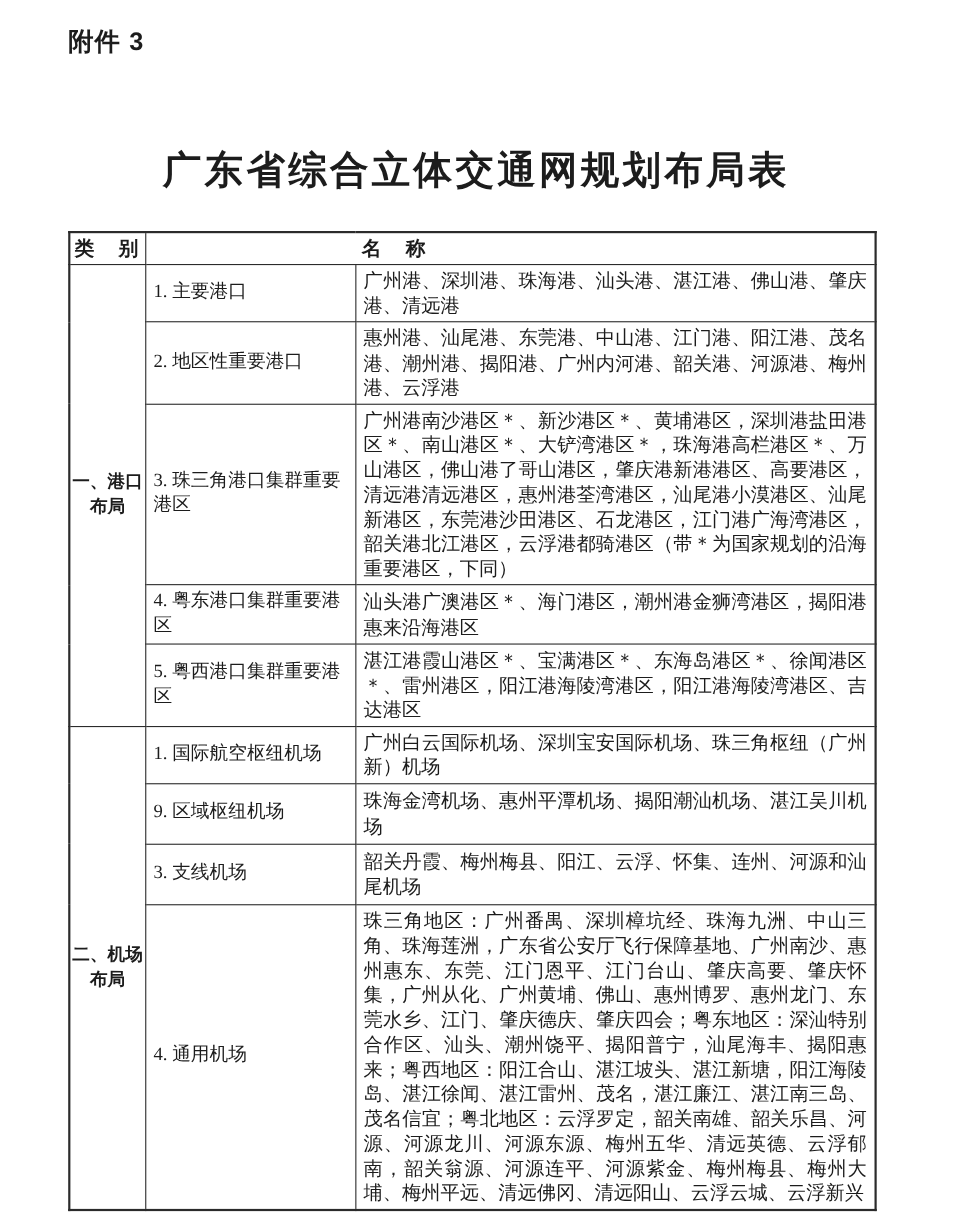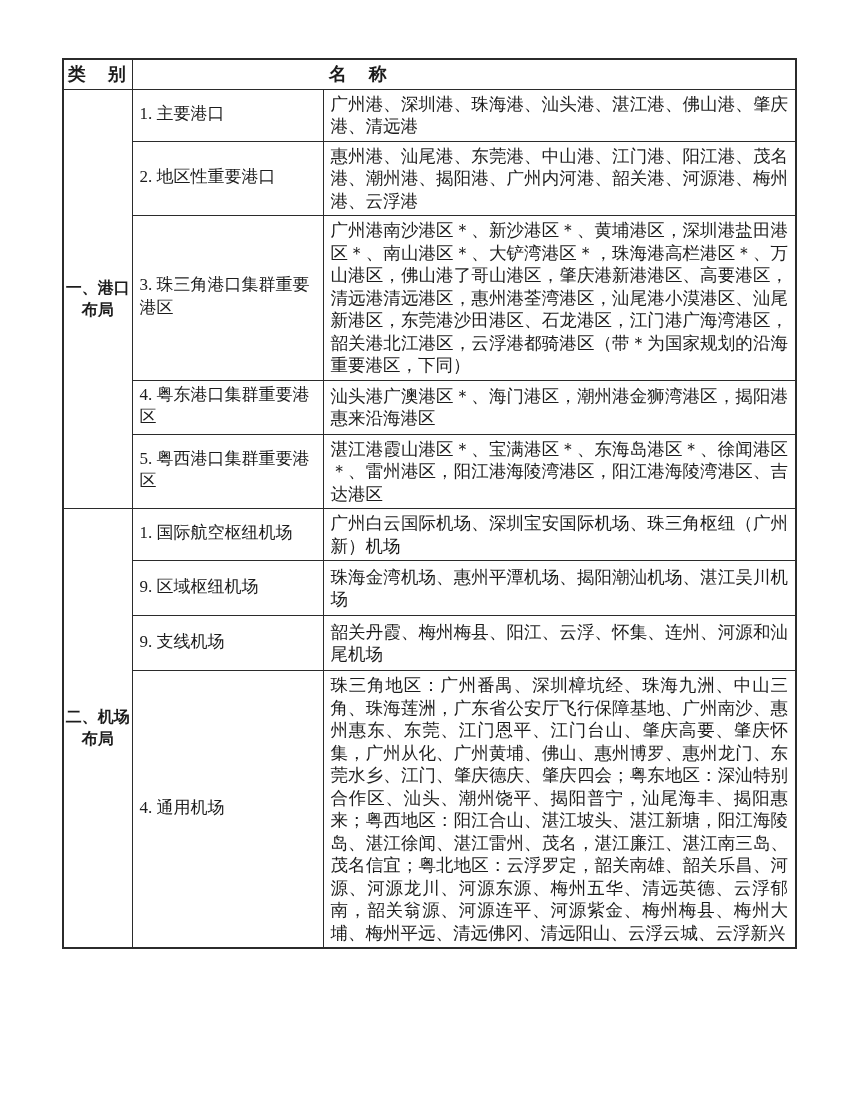--- a/index.html
+++ b/index.html
@@ -87,21 +87,23 @@
     padding: 3px 7px;
     text-align: justify;
     text-align-last: left;
   }
 </style>
 </head>
 <body>
 
 <div class="page">
 
+  <div class="attachment-label">附件 3</div>
 
+  <h1 class="doc-title">广东省综合立体交通网规划布局表</h1>
 
   <table class="layout-table">
     <colgroup>
       <col class="c-cat">
       <col class="c-item">
       <col class="c-name">
     </colgroup>
     <tbody>
       <tr class="header-row">
         <td class="th">类　别</td>
@@ -133,21 +135,21 @@
       <tr style="height:52px;">
         <td class="cat-cell" rowspan="4">二、机场布局</td>
         <td class="item-cell">1. 国际航空枢纽机场</td>
         <td class="content-cell">广州白云国际机场、深圳宝安国际机场、珠三角枢纽（广州新）机场</td>
       </tr>
       <tr style="height:55px;">
         <td class="item-cell">9. 区域枢纽机场</td>
         <td class="content-cell">珠海金湾机场、惠州平潭机场、揭阳潮汕机场、湛江吴川机场</td>
       </tr>
       <tr style="height:55px;">
-        <td class="item-cell">9. 支线机场</td>
+        <td class="item-cell">3. 支线机场</td>
         <td class="content-cell">韶关丹霞、梅州梅县、阳江、云浮、怀集、连州、河源和汕尾机场</td>
       </tr>
       <tr style="height:276px;">
         <td class="item-cell">4. 通用机场</td>
         <td class="content-cell">珠三角地区：广州番禺、深圳樟坑经、珠海九洲、中山三角、珠海莲洲，广东省公安厅飞行保障基地、广州南沙、惠州惠东、东莞、江门恩平、江门台山、肇庆高要、肇庆怀集，广州从化、广州黄埔、佛山、惠州博罗、惠州龙门、东莞水乡、江门、肇庆德庆、肇庆四会；粤东地区：深汕特别合作区、汕头、潮州饶平、揭阳普宁，汕尾海丰、揭阳惠来；粤西地区：阳江合山、湛江坡头、湛江新塘，阳江海陵岛、湛江徐闻、湛江雷州、茂名，湛江廉江、湛江南三岛、茂名信宜；粤北地区：云浮罗定，韶关南雄、韶关乐昌、河源、河源龙川、河源东源、梅州五华、清远英德、云浮郁南，韶关翁源、河源连平、河源紫金、梅州梅县、梅州大埔、梅州平远、清远佛冈、清远阳山、云浮云城、云浮新兴</td>
       </tr>
     </tbody>
   </table>
 </div>
 

